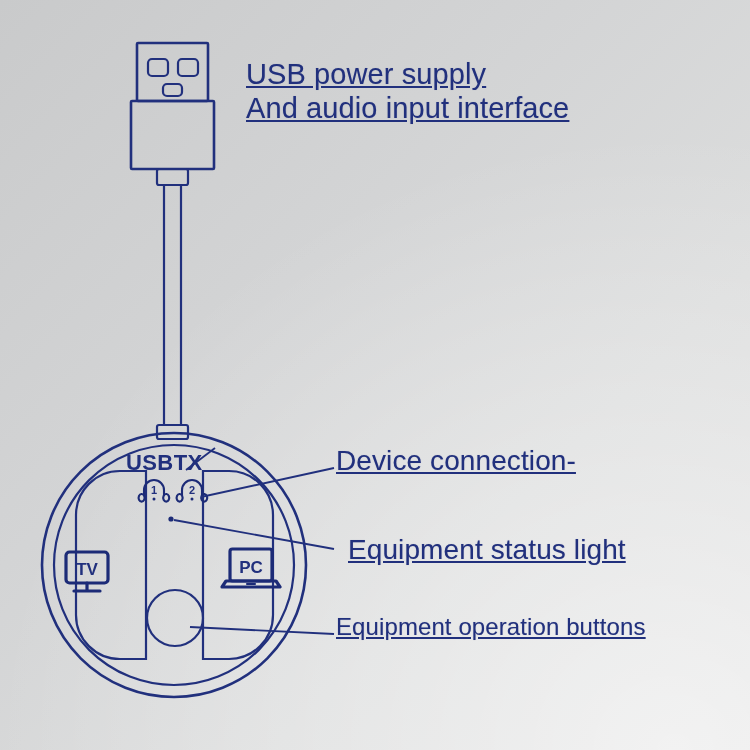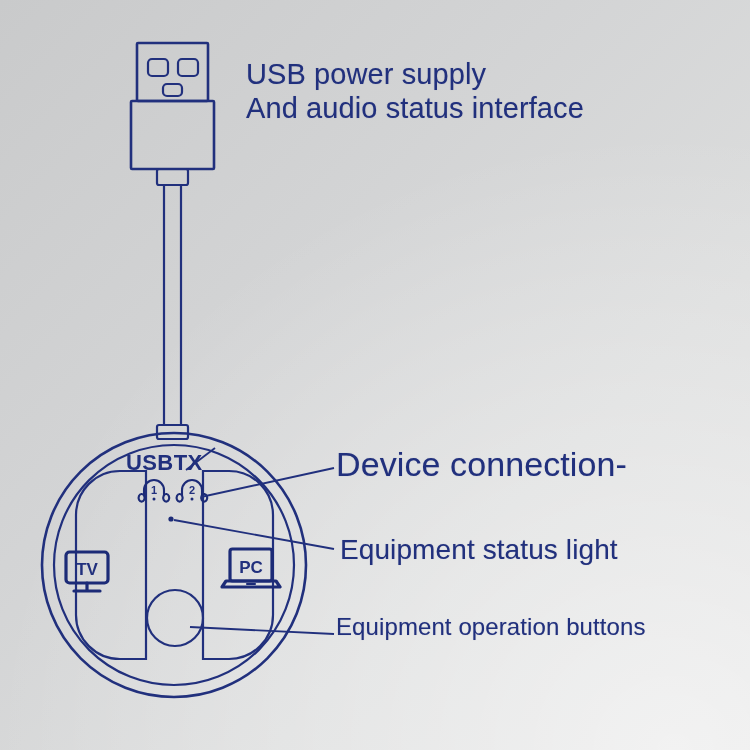--- a/index.html
+++ b/index.html
@@ -28,35 +28,36 @@
     width: 750px;
     height: 750px;
   }
   .lbl {
     position: absolute;
     color: #21307d;
     letter-spacing: 0.1px;
     white-space: nowrap;
     line-height: 1.18;
     text-shadow: 0 0 1px rgba(33,48,125,0.25);
+    text-decoration: underline;
   }
   #label-usb-power {
     left: 246px;
     top: 57px;
     font-size: 29px;
   }
   #label-usb-power .ln { display: block; }
   #label-device-connection {
     left: 336px;
     top: 444px;
-    font-size: 34px;
+    font-size: 28px;
   }
   #label-device-connection .ln { display: block; }
   #label-equipment-status {
-    left: 340px;
+    left: 348px;
     top: 533px;
     font-size: 28px;
   }
   #label-equipment-buttons {
     left: 336px;
     top: 613px;
     font-size: 24px;
   }
 </style>
 </head>
@@ -166,21 +167,21 @@
 
     <line class="leader" x1="201" y1="497" x2="334" y2="468"></line>
 
     <line class="leader" x1="174" y1="520" x2="334" y2="549"></line>
 
     <line class="leader" x1="190" y1="627" x2="334" y2="634"></line>
   </svg>
 
   <div class="lbl" id="label-usb-power">
     <span class="ln">USB power supply</span>
-    <span class="ln">And audio status interface</span>
+    <span class="ln">And audio input interface</span>
   </div>
 
   <div class="lbl" id="label-device-connection">
     <span class="ln">Device connection-</span>
   </div>
 
   <div class="lbl" id="label-equipment-status">Equipment status light</div>
 
   <div class="lbl" id="label-equipment-buttons">Equipment operation buttons</div>
 

